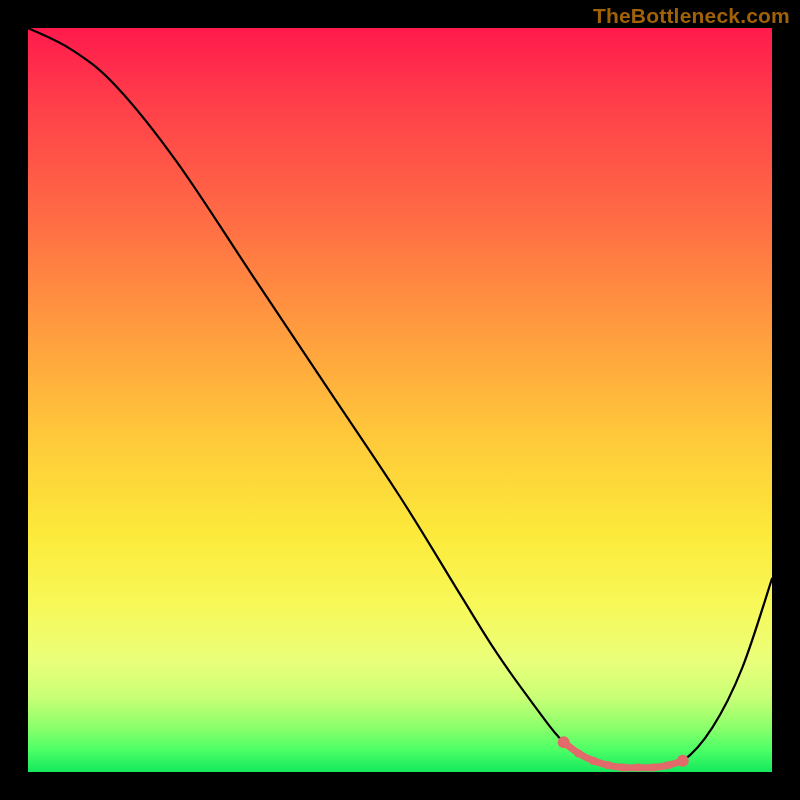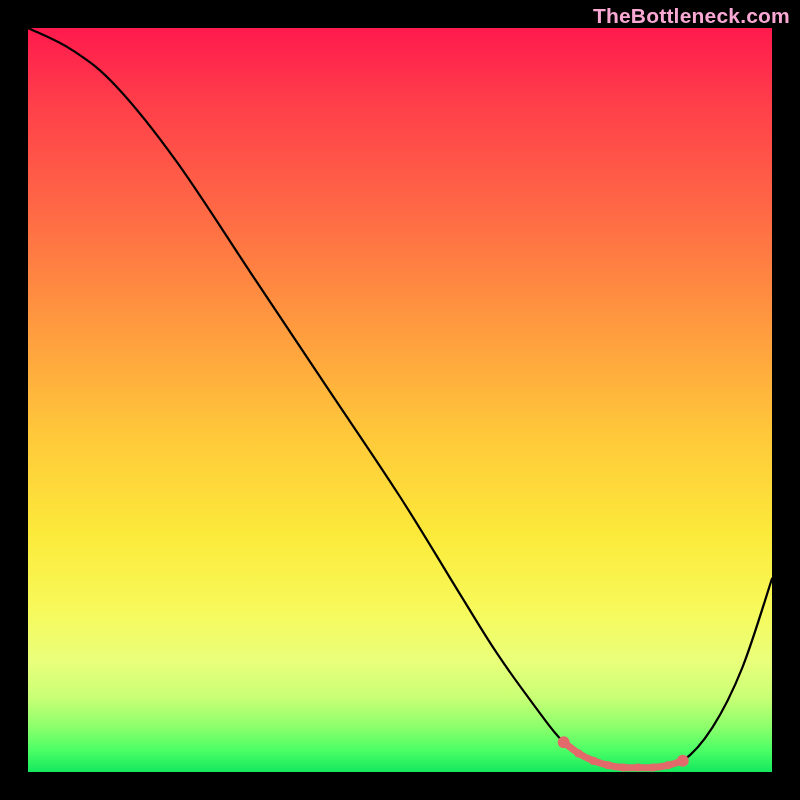--- a/index.html
+++ b/index.html
@@ -14,21 +14,21 @@
   .frame {
     position: relative;
     width: 800px;
     height: 800px;
     background: #000;
   }
   .watermark {
     position: absolute;
     top: 4px;
     right: 10px;
-    color: #f9a8d4;
+    color: #a16207;
     font-size: 21px;
     font-weight: 600;
     letter-spacing: 0.2px;
     z-index: 10;
   }
   .plot-area {
     position: absolute;
     
     left: 28px;
     top: 28px;

